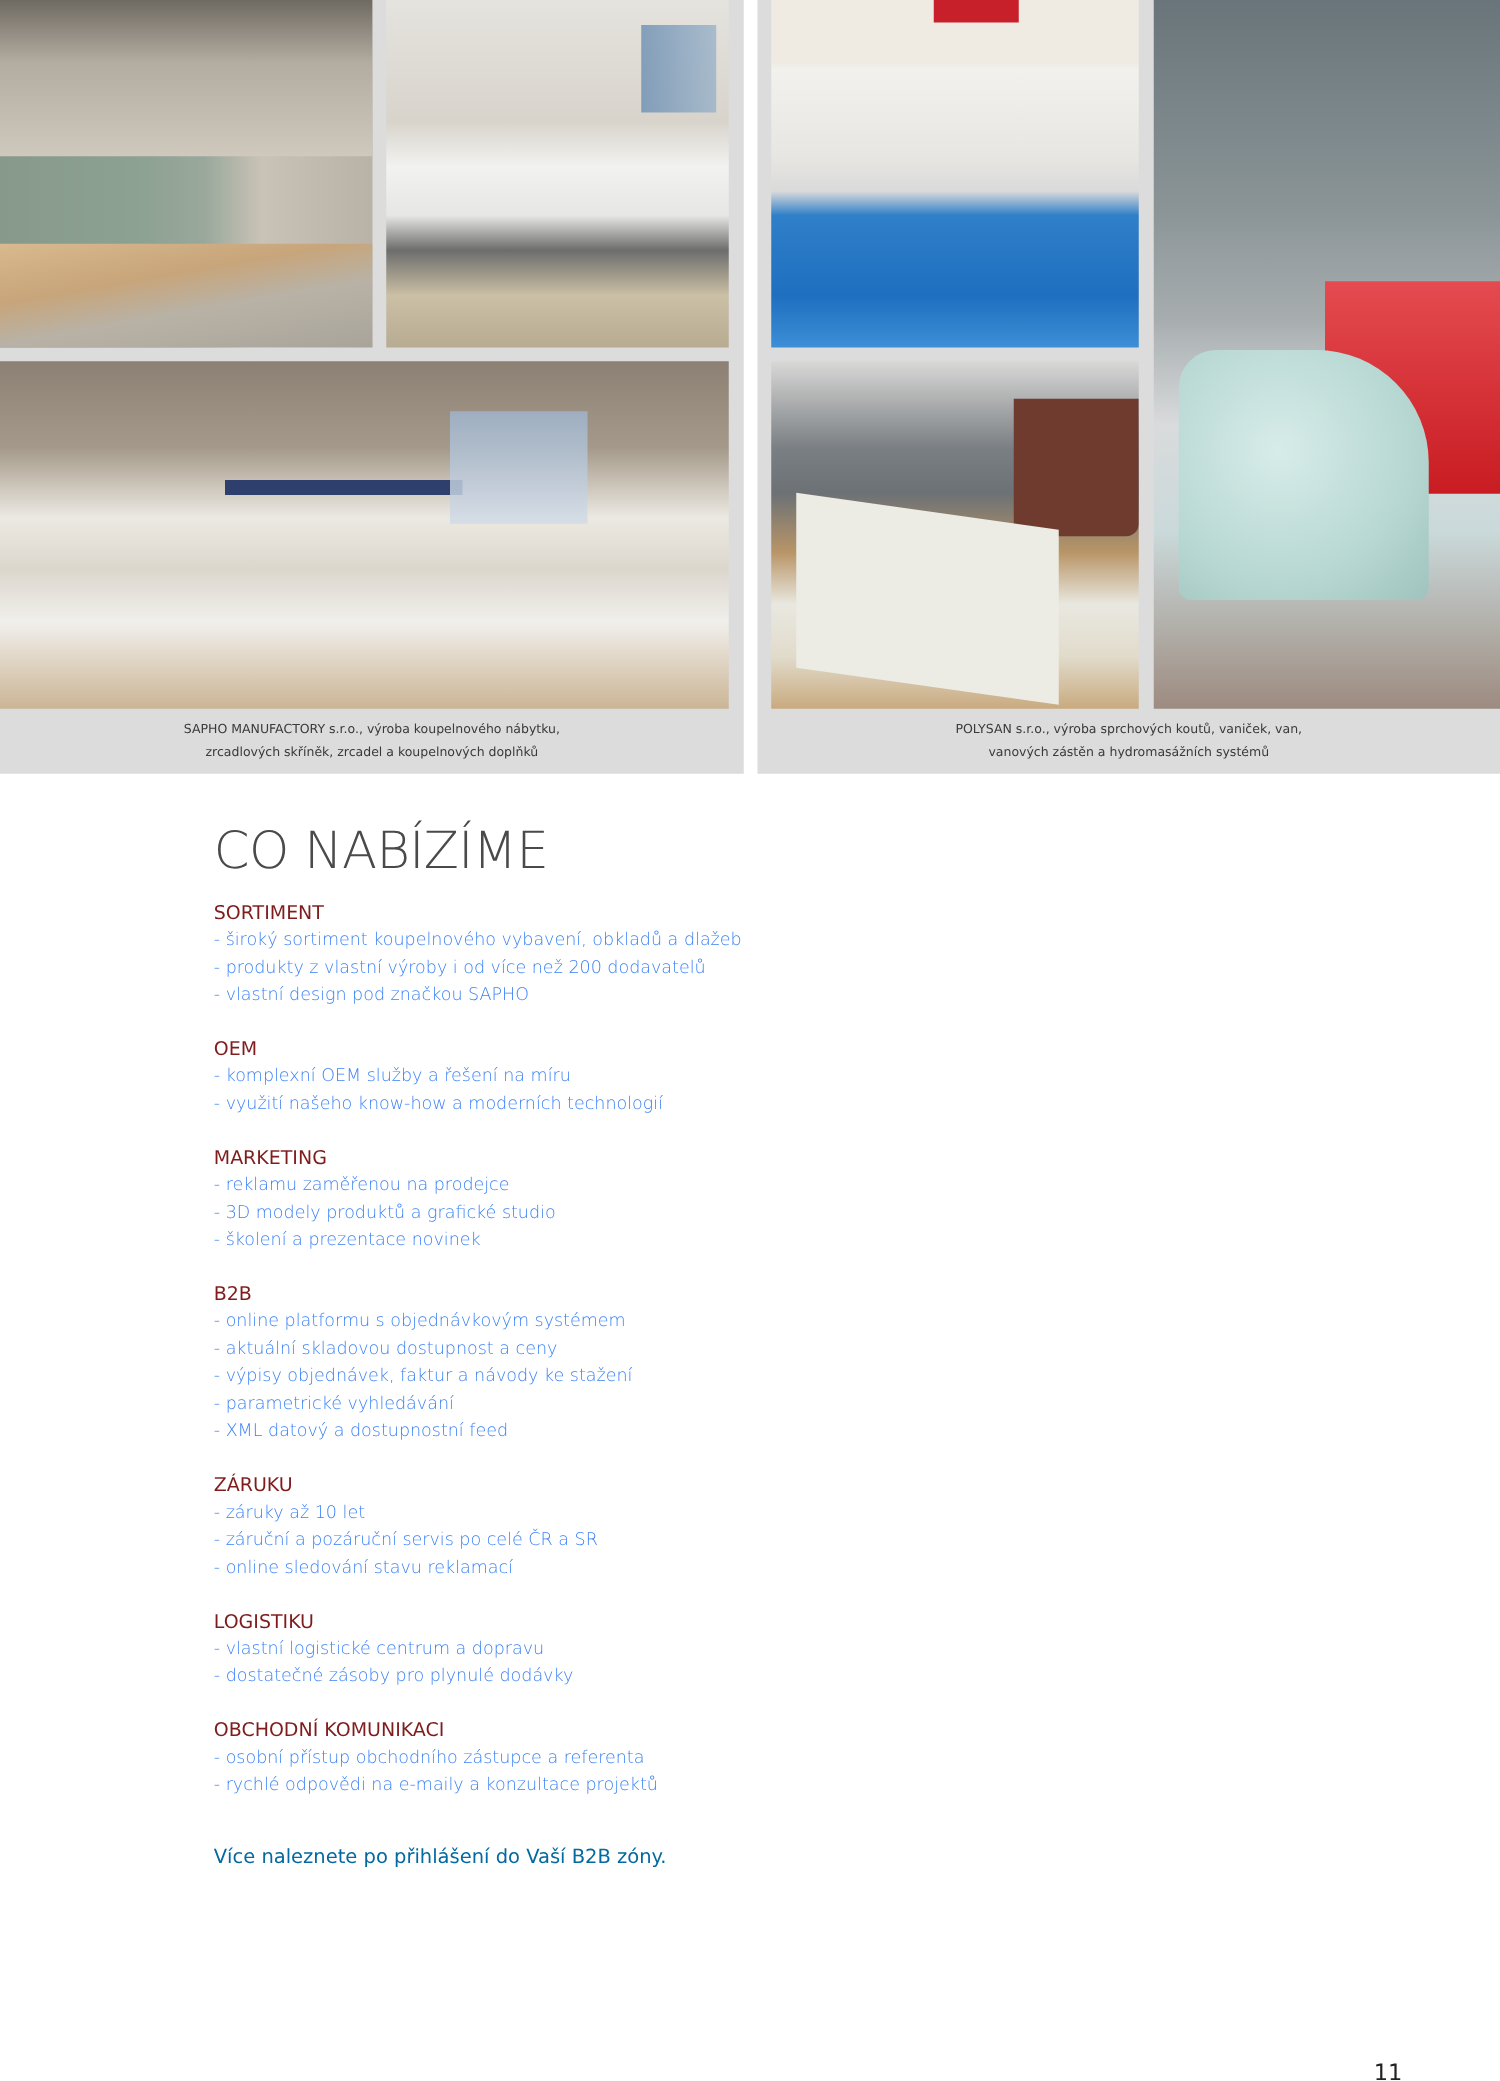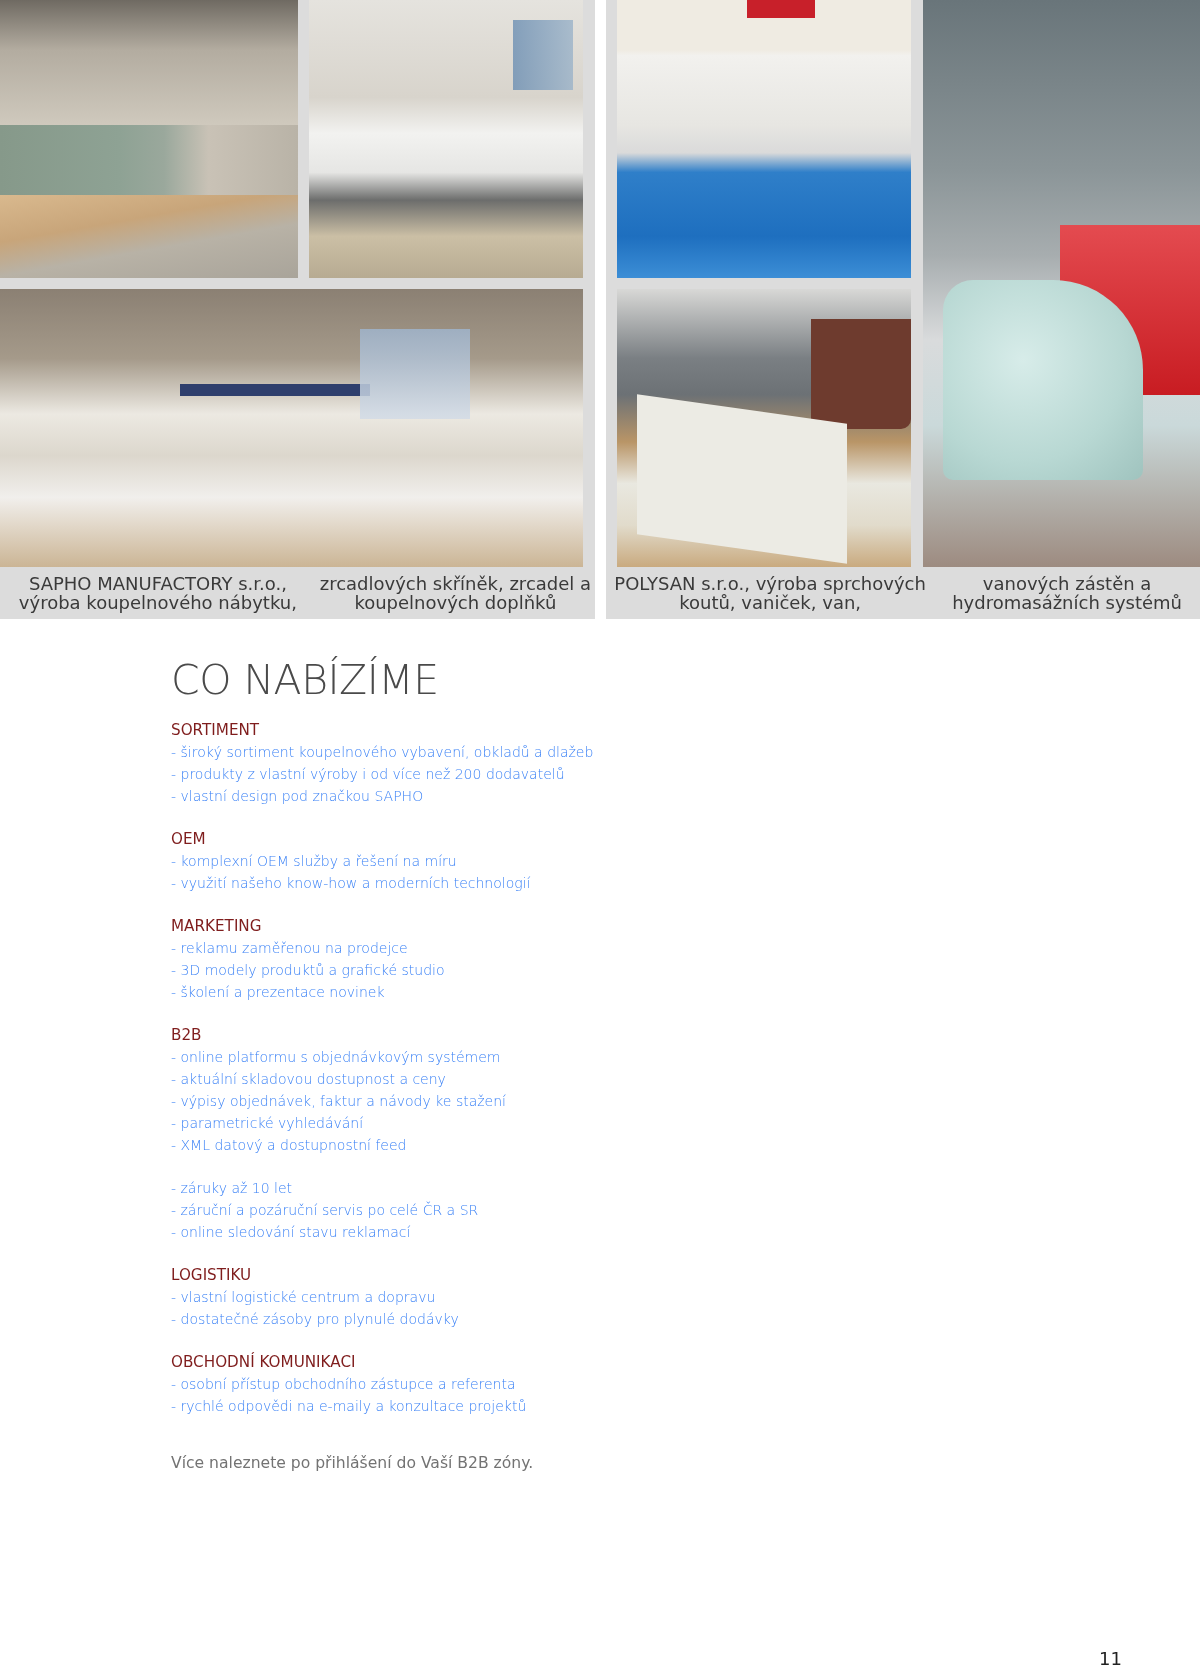--- a/index.html
+++ b/index.html
@@ -46,32 +46,32 @@
     background: linear-gradient(180deg, #e44b50, #c81c22); }
   .p-r2::after { content:""; position:absolute; left:20px; top:280px; width:200px; height:200px;
     border-radius: 30px 90px 10px 10px; background: radial-gradient(ellipse at 40% 40%, #d7ece9 0%, #b8d8d3 60%, #9fc3be 100%); }
 
   .p-r3 { left: 11px; top: 289px; width: 294px; height: 278px;
     background: linear-gradient(180deg, #d8d8d6 0%, #7a7f83 25%, #6c7175 38%, #b99567 55%, #e9e8e0 70%, #e1dbcb 85%, #c9aa7f 100%); }
   .p-r3::before { content:""; position:absolute; right:0; top:30px; width:100px; height:110px; background:#6e3b2e; border-radius:0 0 10px 10px; }
   .p-r3::after { content:""; position:absolute; left:20px; top:120px; width:210px; height:140px; background:#ecebe4; transform: skewY(8deg); }
 
   .caption { position: absolute; top: 567px; height: 52px; width: 100%;
-    display: flex; flex-direction: row; align-items: center; justify-content: center;
-    font-size: 18px; line-height: 19px; color: #3a3a3a; text-align: center; }
+    display: flex; flex-direction: column; align-items: center; justify-content: center;
+    font-size: 10px; line-height: 19px; color: #3a3a3a; text-align: center; }
   .panel-left .caption { width: 595px; left: 0; }
   .panel-right .caption { width: 594px; left: 0; }
 
   .content { position: absolute; left: 171px; top: 655px; width: 600px; }
   .page-title { font-family: "DejaVu Sans", "Liberation Sans", sans-serif; font-weight: 200;
     font-size: 41px; letter-spacing: -0.5px; color: #4a4a4a; line-height: 50px; margin-bottom: 14px; }
   .section { margin-bottom: 21px; }
   .section-title { font-size: 15.2px; line-height: 22px; color: #7f1d1d; }
   .section-item { font-size: 14px; line-height: 22px; color: #3b82f6; font-weight: 300; }
-  .footer-note { margin-top: 35px; font-size: 15.6px; line-height: 22px; color: #737373; }
+  .footer-note { margin-top: 35px; font-size: 15.6px; line-height: 22px; color: #0369a1; }
 
   .page-number { position: absolute; left: 1099px; top: 1648px; font-size: 18px; color: #222; }
 </style>
 </head>
 <body>
 
 <div class="panel panel-left">
   <div class="photo p-l1" title="green bathroom cabinets on workbenches in factory hall"></div>
   <div class="photo p-l2" title="white cabinet bodies on roller conveyor"></div>
   <div class="photo p-l3" title="panel saw machine with vacuum lifter"></div>
@@ -117,20 +117,21 @@
   <div class="section">
     <div class="section-title">B2B</div>
     <div class="section-item">- online platformu s objednávkovým systémem</div>
     <div class="section-item">- aktuální skladovou dostupnost a ceny</div>
     <div class="section-item">- výpisy objednávek, faktur a návody ke stažení</div>
     <div class="section-item">- parametrické vyhledávání</div>
     <div class="section-item">- XML datový a dostupnostní feed</div>
   </div>
 
   <div class="section">
+    <div class="section-title">ZÁRUKU</div>
     <div class="section-item">- záruky až 10 let</div>
     <div class="section-item">- záruční a pozáruční servis po celé ČR a SR</div>
     <div class="section-item">- online sledování stavu reklamací</div>
   </div>
 
   <div class="section">
     <div class="section-title">LOGISTIKU</div>
     <div class="section-item">- vlastní logistické centrum a dopravu</div>
     <div class="section-item">- dostatečné zásoby pro plynulé dodávky</div>
   </div>

